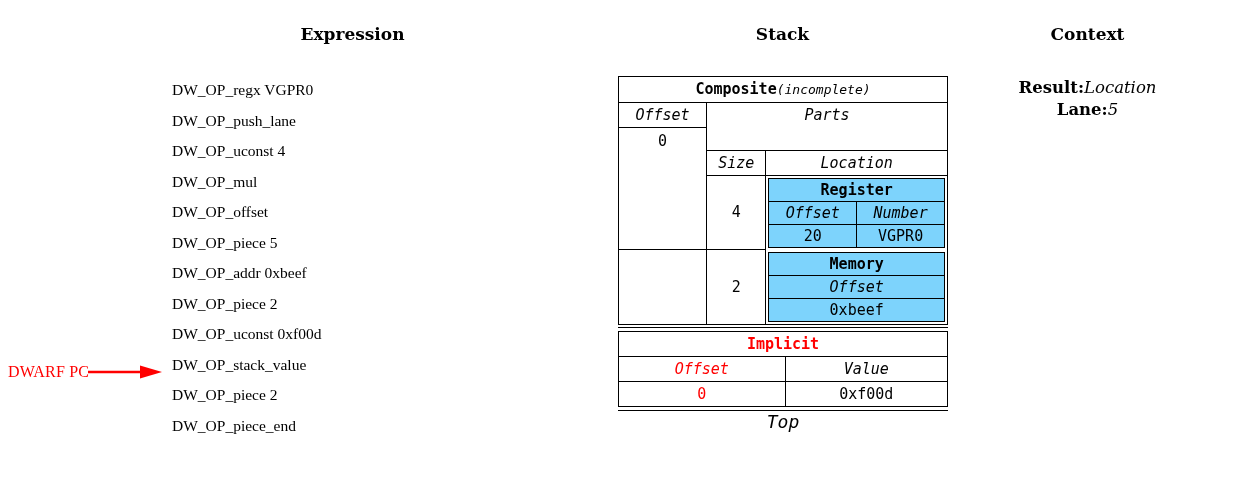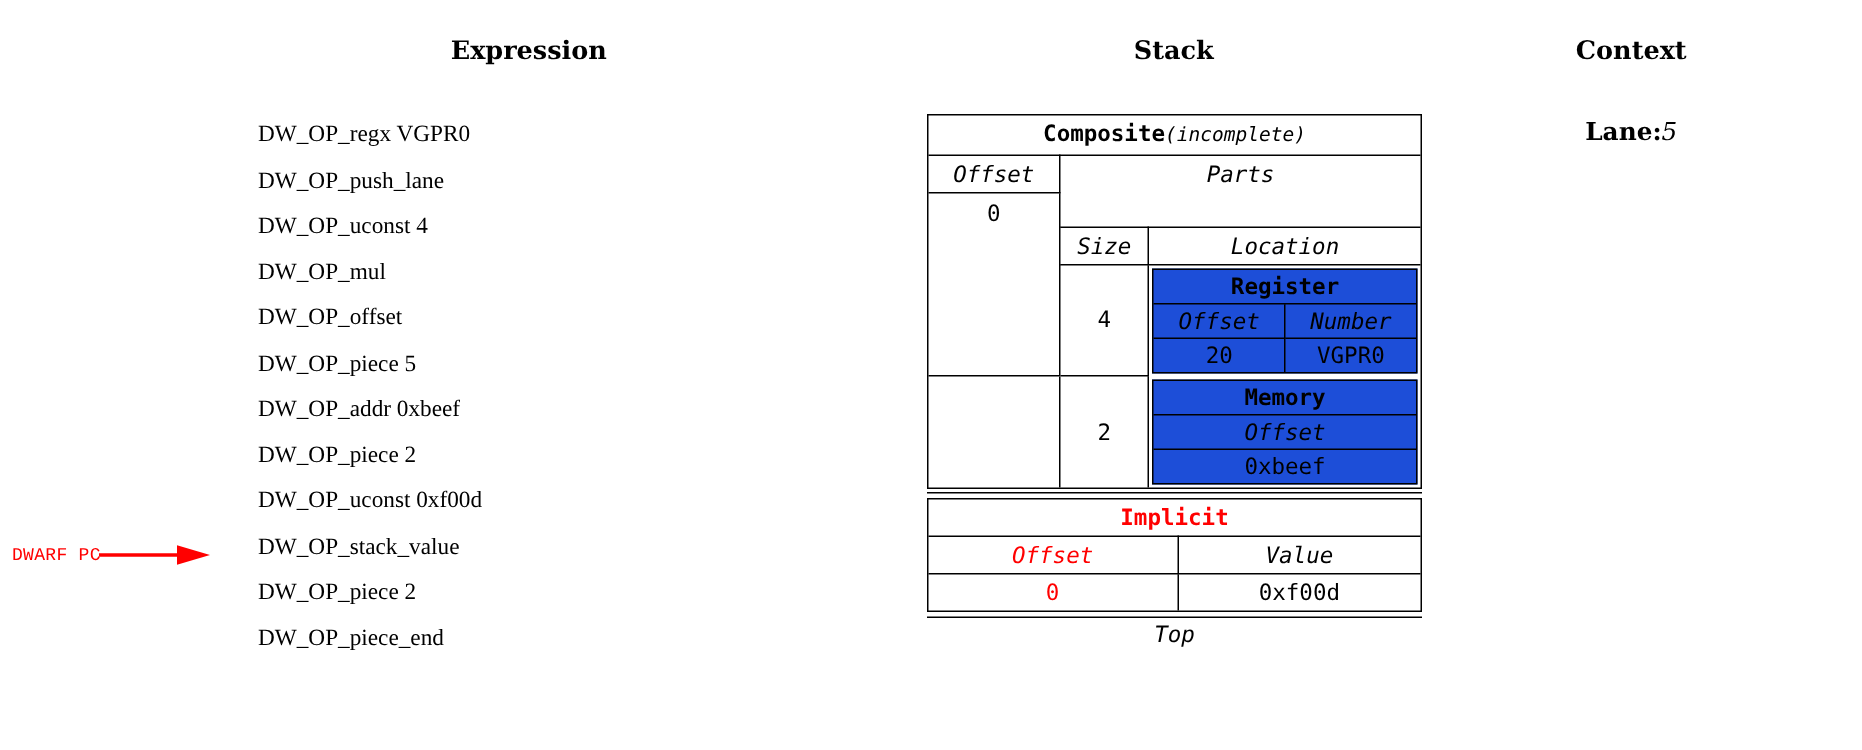--- a/index.html
+++ b/index.html
@@ -43,22 +43,22 @@
   
   #dwarf-pc-marker {
     position: absolute;
     left: 8px;
     top: 363px;
     display: flex;
     align-items: center;
     color: #FF0000;
   }
   #dwarf-pc-marker .pc-label {
-    font-family: Liberation Mono, monospace;
-    font-size: 12px;
+    font-family: Liberation Serif, serif;
+    font-size: 16px;
     white-space: nowrap;
     letter-spacing: 0.2px;
   }
   #dwarf-pc-marker .pc-arrow {
     display: block;
     margin-left: -1px;
   }
 
   
   #stack-area {
@@ -118,29 +118,29 @@
   table.nested td {
     border: 1.5px solid #000;
     padding: 0px 2px;
     text-align: center;
     line-height: 22px;
     white-space: nowrap;
   }
   .nest-wrap {
     border: 1.6px solid #000;
     margin: 2px;
-    background: #1d4ed8;
+    background: #7dd3fc;
   }
   .cell-plain { border: none !important; padding: 0 !important; }
 
   
   #stack-top-label {
     font-family: "DejaVu Sans Mono", monospace;
     font-style: italic;
-    font-size: 15px;
+    font-size: 18px;
     text-align: center;
     line-height: 20px;
     margin-top: 1px;
   }
 
   
   #context-block {
     position: absolute;
     left: 950px;
     top: 77px;
@@ -287,15 +287,18 @@
     </tbody>
       </table>
   </div>
   <div class="double-rule"></div>
 
   <div id="stack-top-label">Top</div>
 </div>
 
 <div id="context-block">
   <div>
+    <span class="ctx-key">Result:</span><span class="ctx-val">Location</span>
+  </div>
+  <div>
     <span class="ctx-key">Lane:</span><span class="ctx-val">5</span>
   </div>
 </div>
 
 </body></html>

